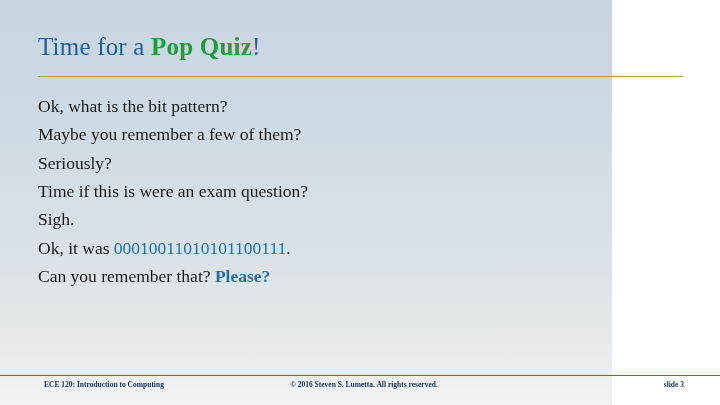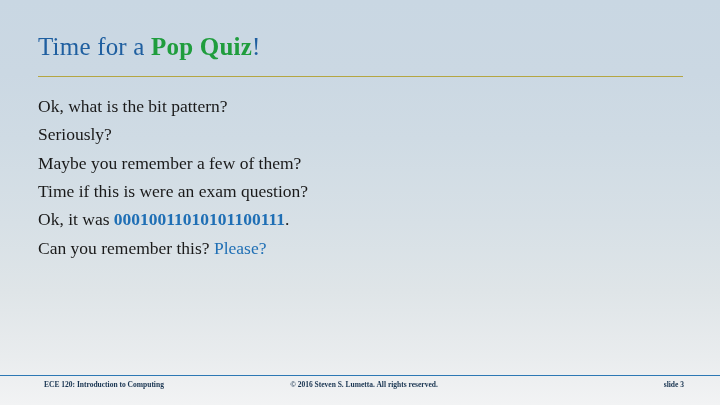--- a/index.html
+++ b/index.html
@@ -7,21 +7,21 @@
     padding: 0;
   }
   body {
     width: 720px;
     height: 405px;
     overflow: hidden;
     font-family: "Liberation Serif", serif;
   }
   .slide {
     position: relative;
-    width: 720px;
+    width: 612px;
     height: 405px;
     background: linear-gradient(to bottom, #c9d7e3 0%, #cbd8e3 18%, #cfdbe4 34%, #d7e0e6 55%, #dfe5e8 72%, #e9ecee 88%, #f2f3f4 100%);
     box-sizing: border-box;
   }
   .title {
     position: absolute;
     left: 38px;
     top: 33px;
     font-size: 25px;
     letter-spacing: 0.2px;
@@ -57,25 +57,25 @@
   .body-line {
     margin: 0;
     padding: 0;
   }
   .body-line.indent-wrap {
     text-indent: 0;
     padding: 0 44px;
   }
   .hl {
     color: #1f6fb5;
-    font-weight: bold;
+    font-weight: normal;
   }
   .hl-please {
     color: #1f6fb5;
-    font-weight: normal;
+    font-weight: bold;
   }
   .footer-rule {
     position: absolute;
     left: 0;
     bottom: 29px;
     width: 720px;
     height: 1px;
     background: #2d78b4;
   }
   .footer {
@@ -115,25 +115,26 @@
 <div class="slide">
 
   <div class="title">
     <span class="part-a">Time for a </span><span class="part-b">Pop Quiz</span><span class="part-c">!</span>
   </div>
 
   <div class="title-rule"></div>
 
   <div class="body-block">
     <p class="body-line">Ok, what is the bit pattern?</p>
+    <p class="body-line">Maybe you remember a few of them?</p>
     <p class="body-line">Seriously?</p>
-    <p class="body-line">Maybe you remember a few of them?</p>
     <p class="body-line">Time if this is were an exam question?</p>
+    <p class="body-line">Sigh.</p>
     <p class="body-line"><span>Ok, it was </span><span class="hl">00010011010101100111</span><span>.</span></p>
-    <p class="body-line"><span>Can you remember this?  </span><span class="hl-please">Please?</span></p>
+    <p class="body-line"><span>Can you remember that?  </span><span class="hl-please">Please?</span></p>
   </div>
 
   <div class="footer-rule"></div>
 
   <div class="footer">
     <span class="footer-left">ECE 120: Introduction to Computing</span>
     <span class="footer-center">© 2016 Steven S. Lumetta.  All rights reserved.</span>
     <span class="footer-right">slide 3</span>
   </div>
 

